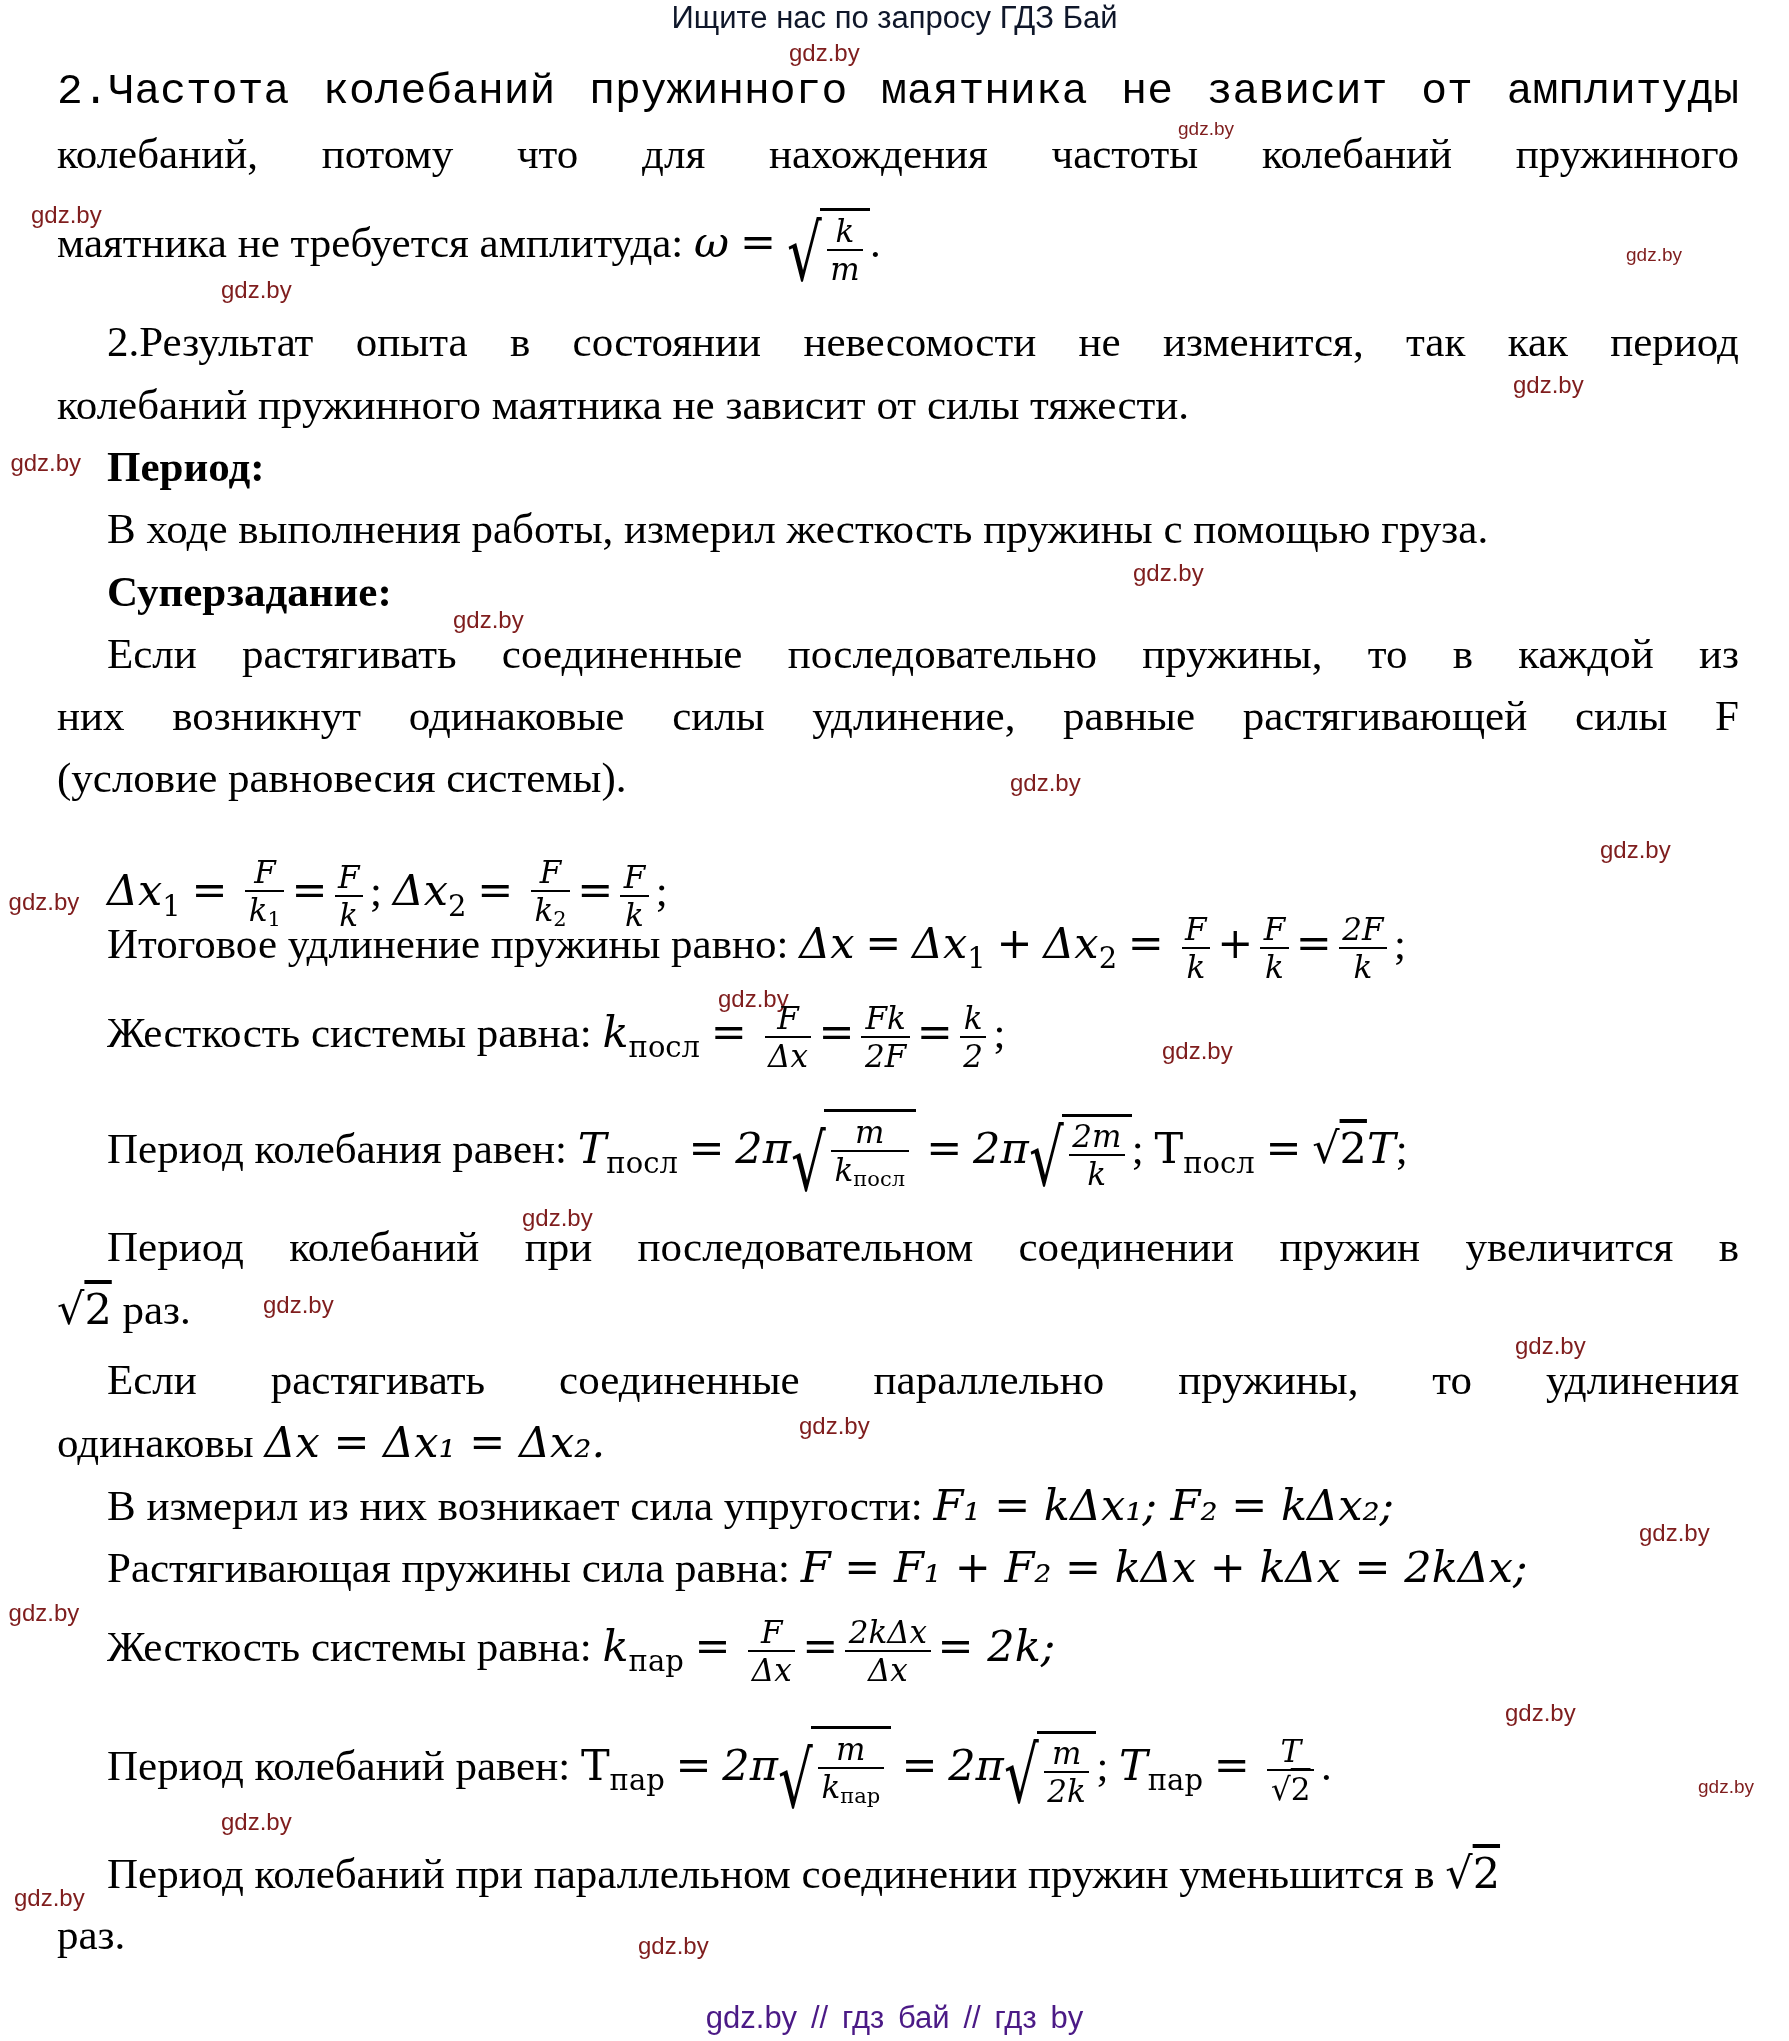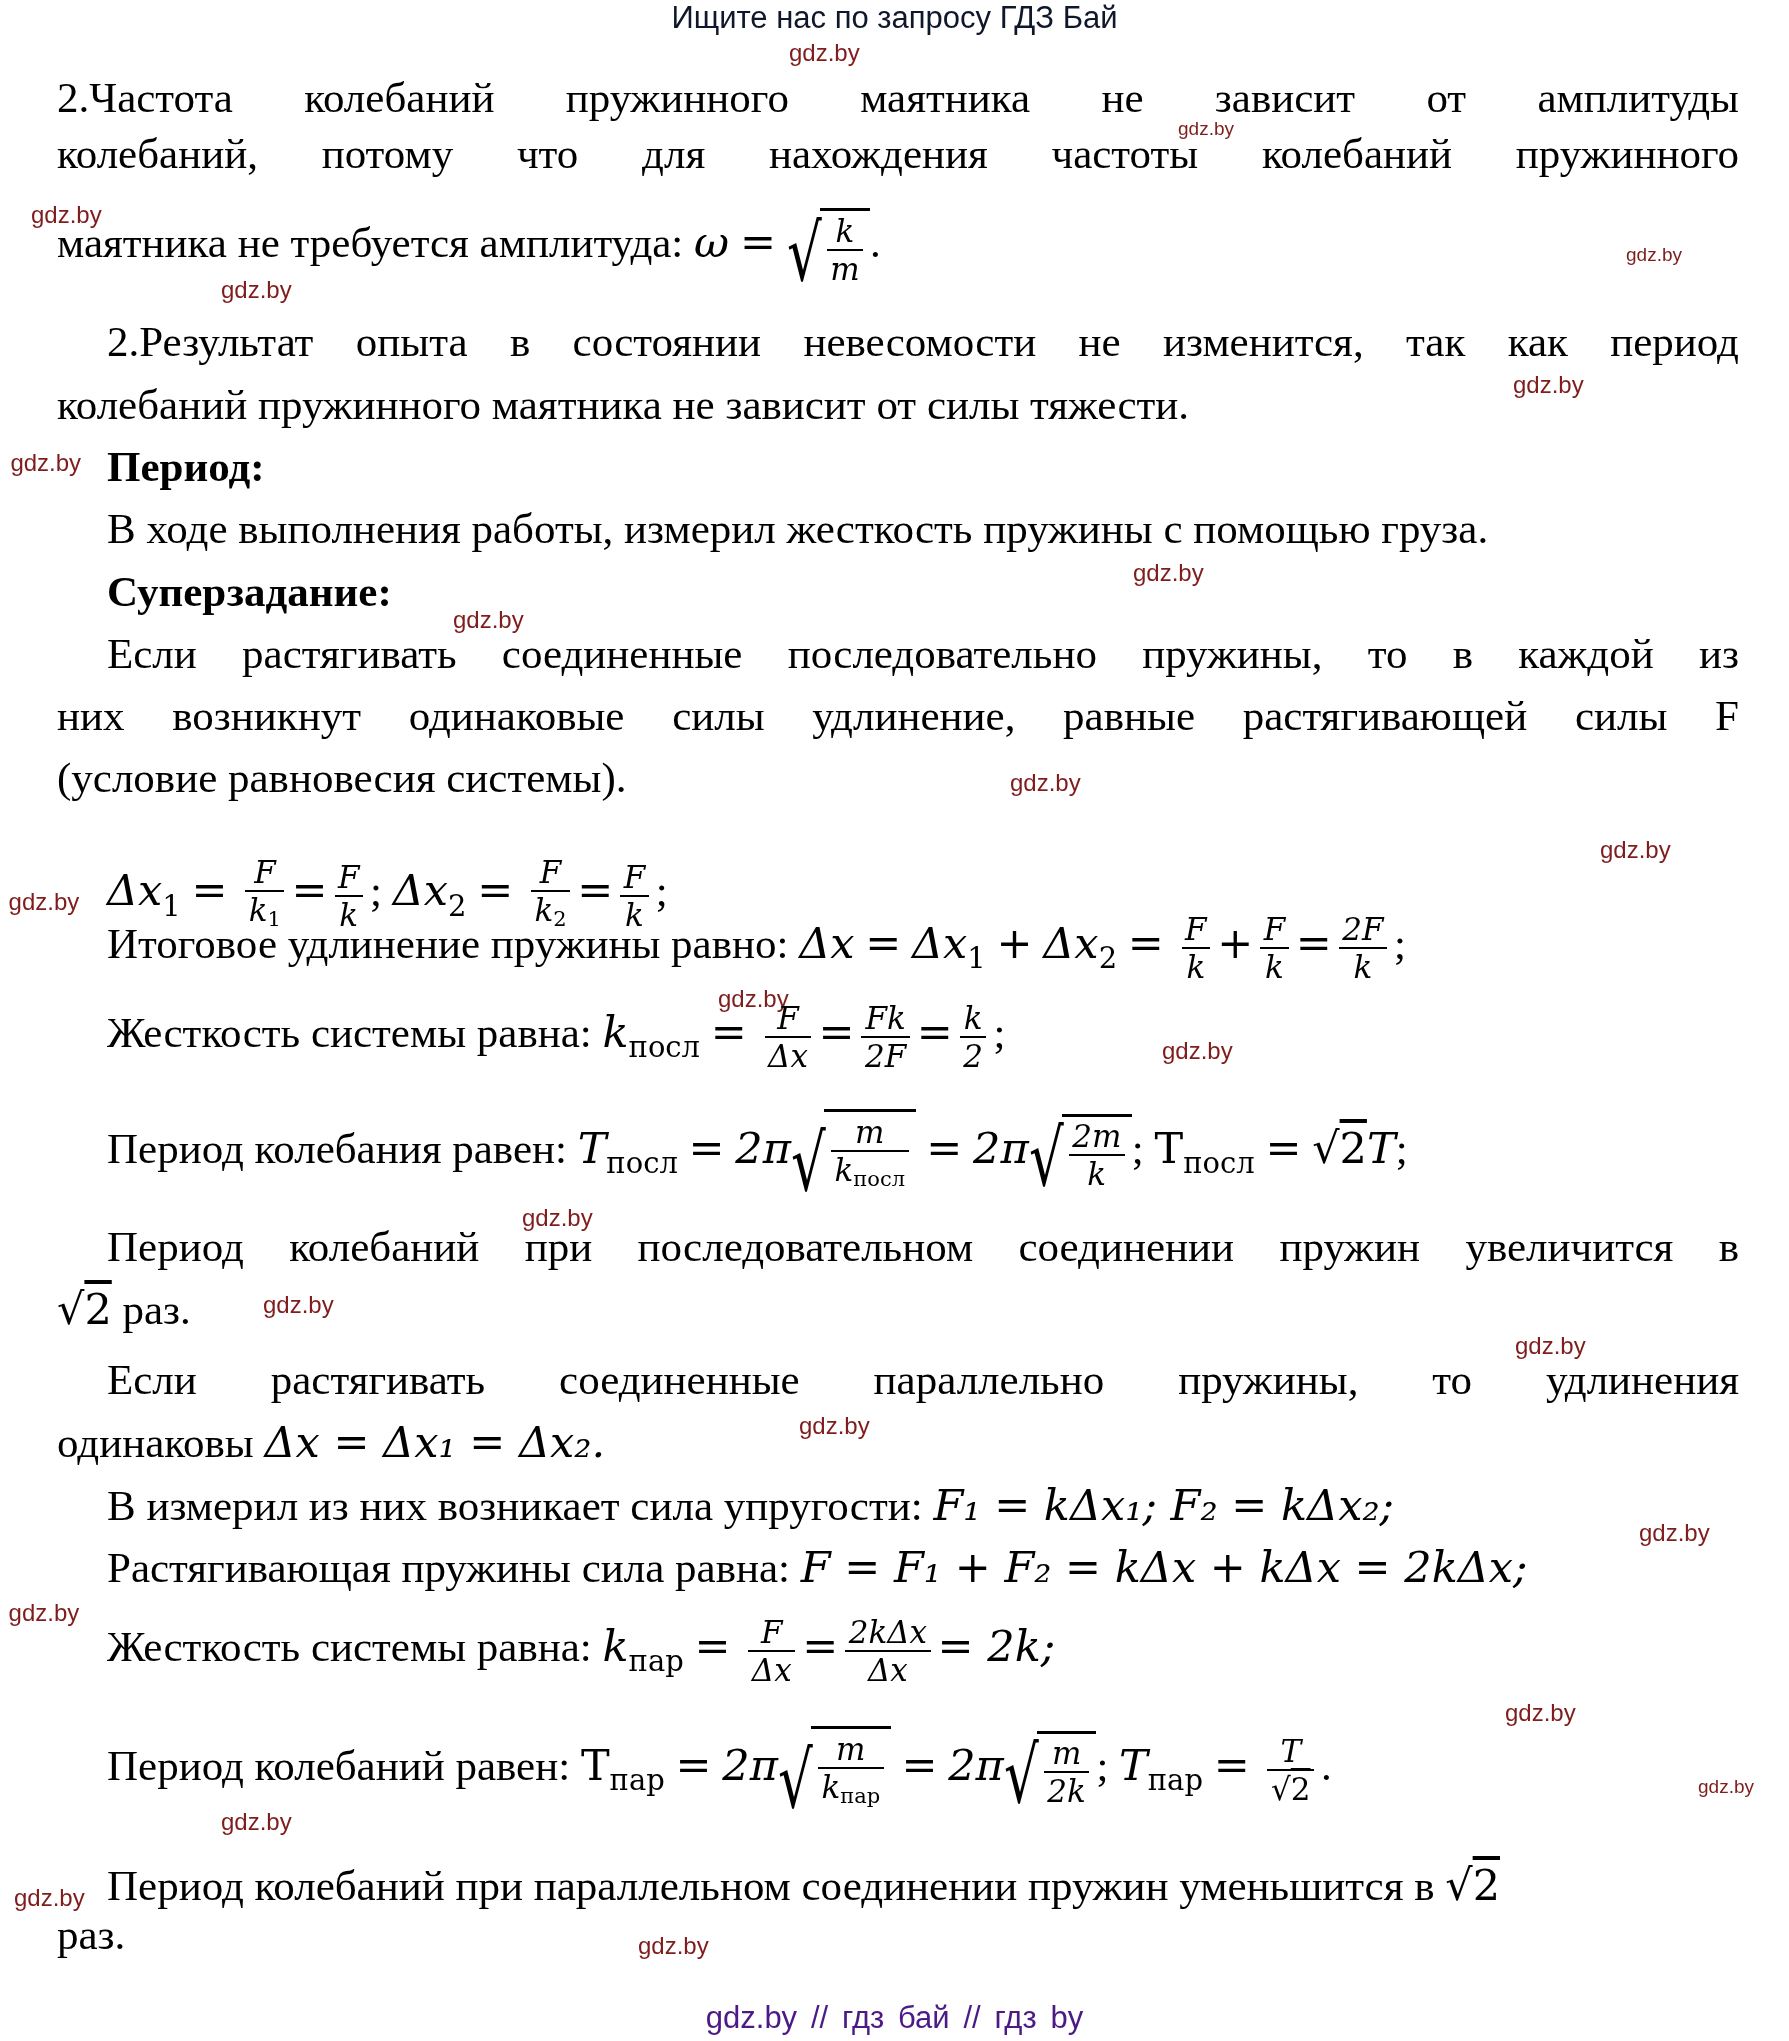--- a/index.html
+++ b/index.html
@@ -55,21 +55,21 @@
 <div class="wm" style="left:1515px;top:1333px;">gdz.by</div>
 <div class="wm" style="left:799px;top:1413px;">gdz.by</div>
 <div class="wm" style="left:1639px;top:1520px;">gdz.by</div>
 <div class="wm" style="left:8.6px;top:1600px;">gdz.by</div>
 <div class="wm" style="left:1505px;top:1700px;">gdz.by</div>
 <div class="wm sm" style="left:1698px;top:1774px;">gdz.by</div>
 <div class="wm" style="left:221px;top:1809px;">gdz.by</div>
 <div class="wm" style="left:14px;top:1885px;">gdz.by</div>
 <div class="wm" style="left:638px;top:1933px;">gdz.by</div>
 
-<div class="line just" style="top:72px;">2.Частота колебаний пружинного маятника не зависит от амплитуды</div>
+<div class="line just" style="top:66px;font-family:Liberation Mono, monospace;">2.Частота колебаний пружинного маятника не зависит от амплитуды</div>
 <div class="line just" style="top:128px;">колебаний, потому что для нахождения частоты колебаний пружинного</div>
 <div class="line noind" style="top:208px;">
   <span>маятника не требуется амплитуда:</span>
   <span class="m">ω</span>
   <span class="mr">=</span>
   <span class="sqrt"><span class="rad">√</span><span class="body"><span class="frac"><span class="num">k</span><span>m</span></span></span></span><span>.</span>
 </div>
 
 <div class="line just" style="left:107px;width:1632px;top:316px;">2.Результат опыта в состоянии невесомости не изменится, так как период</div>
 <div class="line noind" style="top:379px;">колебаний пружинного маятника не зависит от силы тяжести.</div>
@@ -139,20 +139,20 @@
 
 <div class="line ind" style="top:1726px;">
   <span>Период колебаний равен:</span>
   <span class="mr">T</span><sub class="rm">пар</sub> <span class="sym">=</span>
   <span class="m">2π</span><span class="sqrt"><span class="rad">√</span><span class="body"><span class="frac"><span class="num">m</span><span><span>k</span><sub class="rm" style="font-size:21px;vertical-align:-5.2px;">пар</sub></span></span></span></span>
   <span class="sym">=</span> <span class="m">2π</span><span class="sqrt"><span class="rad">√</span><span class="body"><span class="frac"><span class="num">m</span><span>2k</span></span></span></span>;
   <span class="m">T</span><sub class="rm">пар</sub> <span class="sym">=</span>
   <span class="frac"><span class="num">T</span><span class="sym" style="font-style:normal;">√<span style="text-decoration:overline;">2</span></span></span>.
 </div>
 
-<div class="line ind" style="top:1847px;margin-top:12px;">
+<div class="line ind" style="top:1847px;">
   <span>Период колебаний при параллельном соединении пружин уменьшится в</span>
   <span class="sym">√<span style="text-decoration:overline;">2</span></span>
 </div>
 <div class="line noind" style="top:1909px;">раз.</div>
 
 <div class="footer">gdz.by  //  гдз бай  //  гдз by</div>
 
 
 </body></html>

